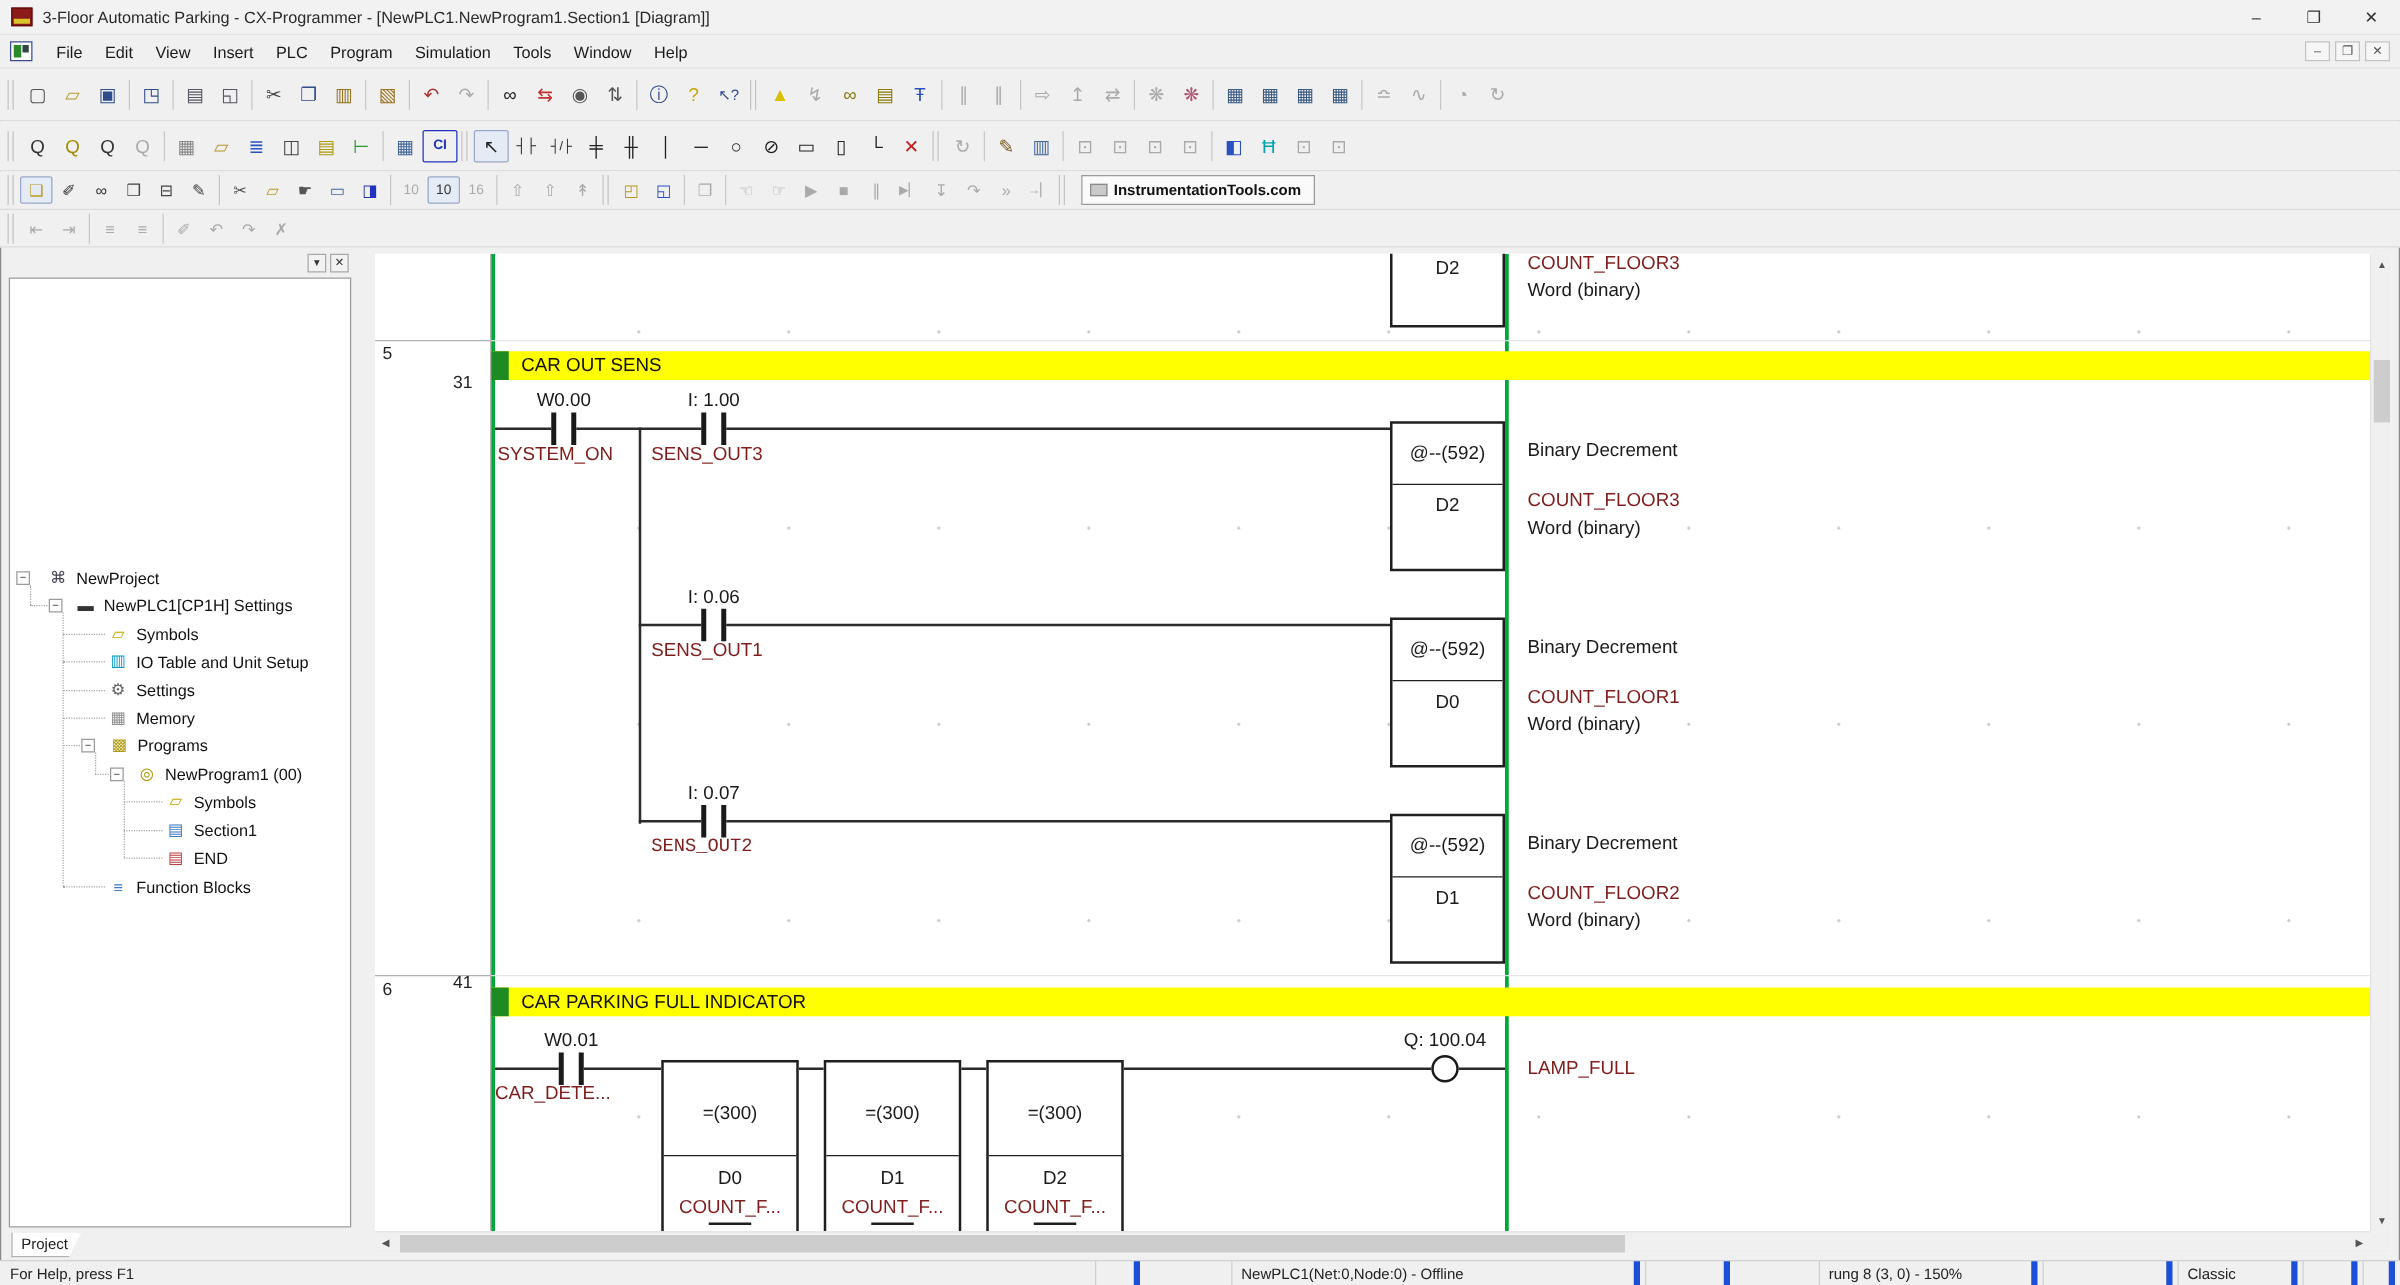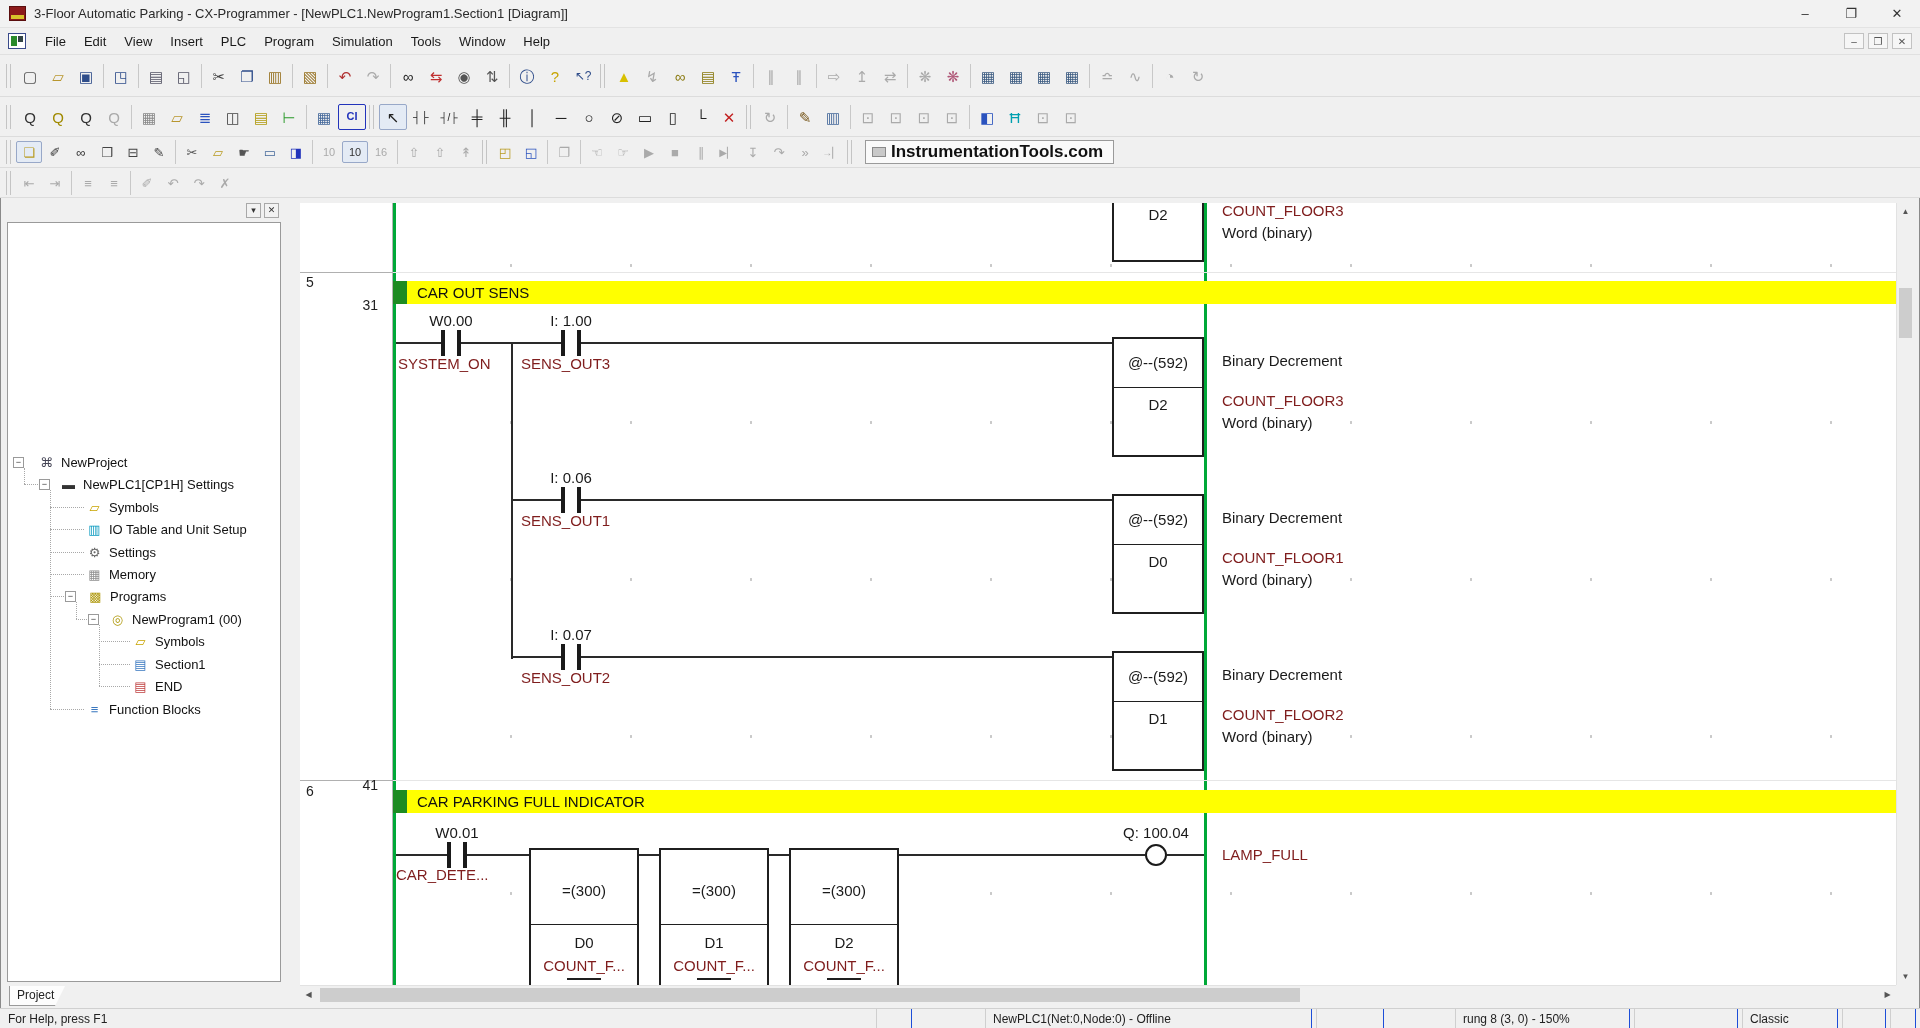--- a/index.html
+++ b/index.html
@@ -32,21 +32,21 @@
   #tb4 { top:168px; height:30px; }
   .grip { width:5px; height:24px; border-left:1px solid #c4c4c4; border-right:1px solid #c4c4c4; margin:0 5px 0 3px; }
   .sep  { width:1px; height:24px; background:#c8c8c8; margin:0 3px; }
   .icon { width:28px; height:26px; line-height:25px; text-align:center; font-size:15px; border:1px solid transparent; border-radius:2px; white-space:nowrap; overflow:hidden; }
   #tb3 .icon,#tb4 .icon { width:26px; height:22px; line-height:21px; font-size:13px; }
   .icon.pressed { border:1px solid #98a8c8; background:#e4ebf5; }
   .icon.dis { color:#aaaaaa !important; }
   .icon.boxed { border:1px solid #2233bb; line-height:22px; font-weight:bold; }
   #watermark { height:24px; border:1px solid #9a9a9a; background:#fafafa; display:flex; align-items:center; padding:0 10px 0 6px; margin-left:8px; }
   #watermark .wmic { width:14px; height:10px; background:#c9c9c9; border:1px solid #8a8a8a; margin-right:5px; }
-  #watermark span { font-size:17px; font-weight:bold; color:#111; }
+  #watermark span { font-size:12px; font-weight:bold; color:#111; }
 
   
   #leftpanel { position:absolute; left:5px; top:200px; width:278px; height:808px; background:#f0f0f0; }
   #lp-head { position:absolute; left:0; top:0; width:278px; height:22px; }
   .lph-btn { position:absolute; top:3px; width:15px; height:15px; border:1px solid #a8a8a8; background:#f2f2f2; font-size:9px; line-height:13px; text-align:center; color:#333; }
   #treebox { position:absolute; left:2px; top:22px; width:274px; height:760px; background:#ffffff; border:1px solid #9a9a9a; overflow:hidden; }
   .trow { position:absolute; height:18px; display:flex; align-items:center; white-space:nowrap; }
   .trow .lbl { font-size:13px; color:#111; padding:0 3px; }
   .ticon { width:17px; text-align:center; font-size:13px; margin-right:3px; }
   .texp { position:absolute; width:11px; height:11px; border:1px solid #9a9a9a; background:#fff; font-size:9px; line-height:9px; text-align:center; color:#333; }
@@ -84,21 +84,21 @@
   .sb { position:absolute; background:#f0f0f0; }
   #vsb { left:1596px; top:0; width:17px; height:782px; border-left:1px solid #e2e2e2; }
   #hsb { left:0; top:782px; width:1596px; height:18px; border-top:1px solid #e2e2e2; }
   #sbcorner { left:1596px; top:782px; width:17px; height:18px; }
   .sbarrow { position:absolute; font-size:8px; color:#555; width:17px; height:17px; text-align:center; line-height:17px; }
   .sbthumb { position:absolute; background:#cdcdcd; }
 
   
   #statusbar { position:absolute; left:0; top:1008px; width:1920px; height:20px; background:#f0f0f0; border-top:1px solid #d0d0d0; font-size:12px; color:#222; }
   #sb-help { position:absolute; left:8px; top:3px; }
-  .scell { position:absolute; top:0; height:20px; border-left:1px solid #cfcfcf; border-right:1px solid #1d4ed8; padding:3px 0 4px 7px; white-space:nowrap; overflow:hidden; }
+  .scell { position:absolute; top:0; height:20px; border-left:1px solid #cfcfcf; border-right:5px solid #1d4ed8; padding:3px 0 4px 7px; white-space:nowrap; overflow:hidden; }
 </style>
 </head>
 <body>
 
 <div id="app">
 
   <div id="titlebar">
     <div id="appicon"></div>
     <div id="apptitle">3-Floor Automatic Parking - CX-Programmer - [NewPLC1.NewProgram1.Section1 [Diagram]]</div>
     <div id="winbtns">
@@ -418,21 +418,21 @@
             <div class="ltxt k ctr" style="left: 0px; width: 88px; top: 57px; position: absolute;">D0</div>
           </div>
           <div class="ltxt k" style="left: 922px; top: 306px;">Binary Decrement</div>
           <div class="ltxt b" style="left: 922px; top: 346px;">COUNT_FLOOR1</div>
           <div class="ltxt k" style="left: 922px; top: 368px;">Word (binary)</div>
           <div class="wire" style="left: 211px; top: 453px; width: 50px;"></div>
           <div class="wire" style="left: 281px; top: 453px; width: 531px;"></div>
           <div class="cbar" style="left: 261px; top: 441px;"></div>
           <div class="cbar" style="left: 277px; top: 441px;"></div>
           <div class="ltxt k ctr" style="left: 201px; width: 140px; top: 423px;">I: 0.07</div>
-          <div class="ltxt b" style="left: 221px; top: 466px;">SENS_OUT2</div>
+          <div class="ltxt b" style="left: 221px; top: 466px; font-family: Liberation Mono, monospace;">SENS_OUT2</div>
           <div class="lbox" style="left: 812px; top: 448px; width: 92px; height: 120px;">
             <div class="ltxt k ctr" style="left: 0px; width: 88px; top: 15px; position: absolute;">@--(592)</div>
             <div class="bdiv" style="top: 48px;"></div>
             <div class="ltxt k ctr" style="left: 0px; width: 88px; top: 57px; position: absolute;">D1</div>
           </div>
           <div class="ltxt k" style="left: 922px; top: 463px;">Binary Decrement</div>
           <div class="ltxt b" style="left: 922px; top: 503px;">COUNT_FLOOR2</div>
           <div class="ltxt k" style="left: 922px; top: 525px;">Word (binary)</div>
           <div class="lhr-col" style="top: 577px;"></div>
           <div class="lhr-cv" style="top: 577px;"></div>

